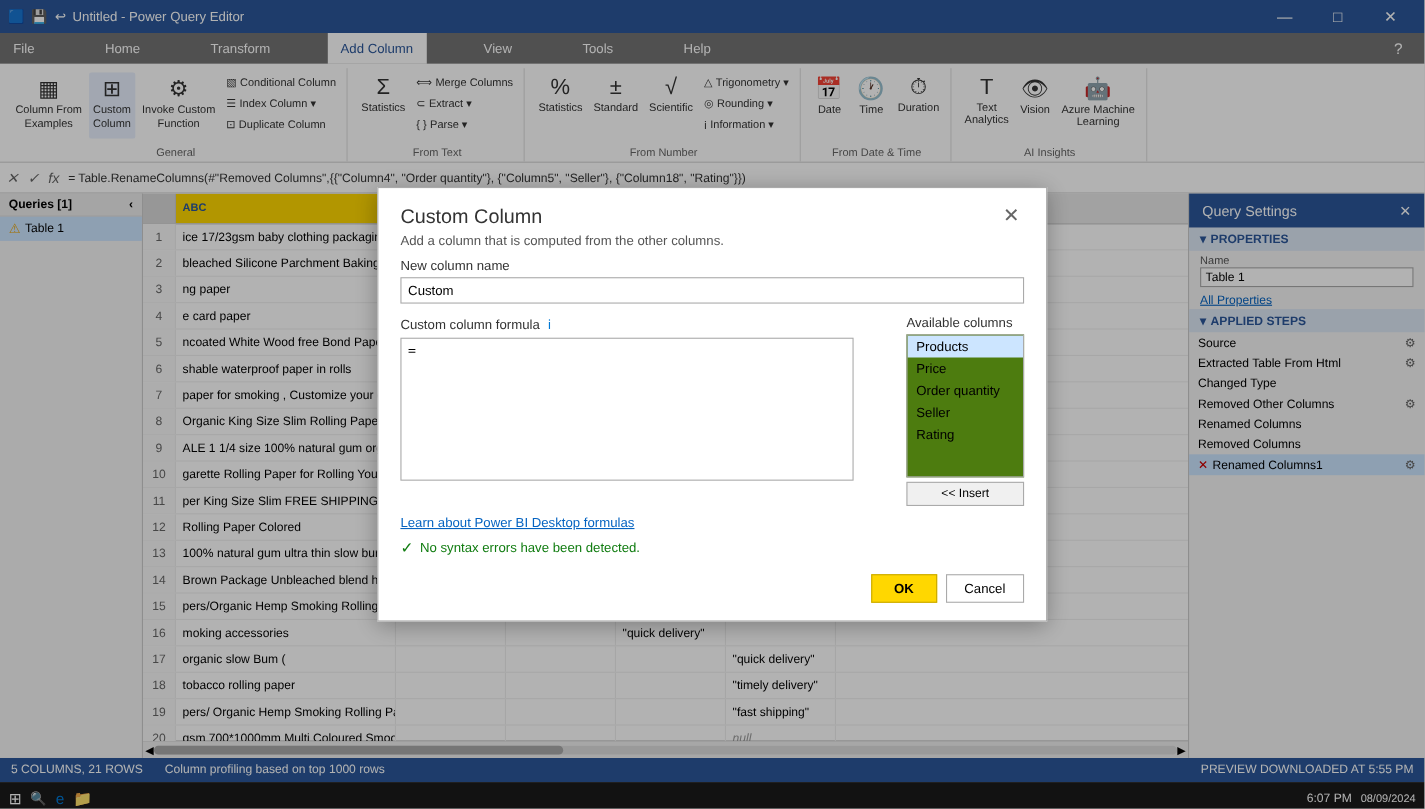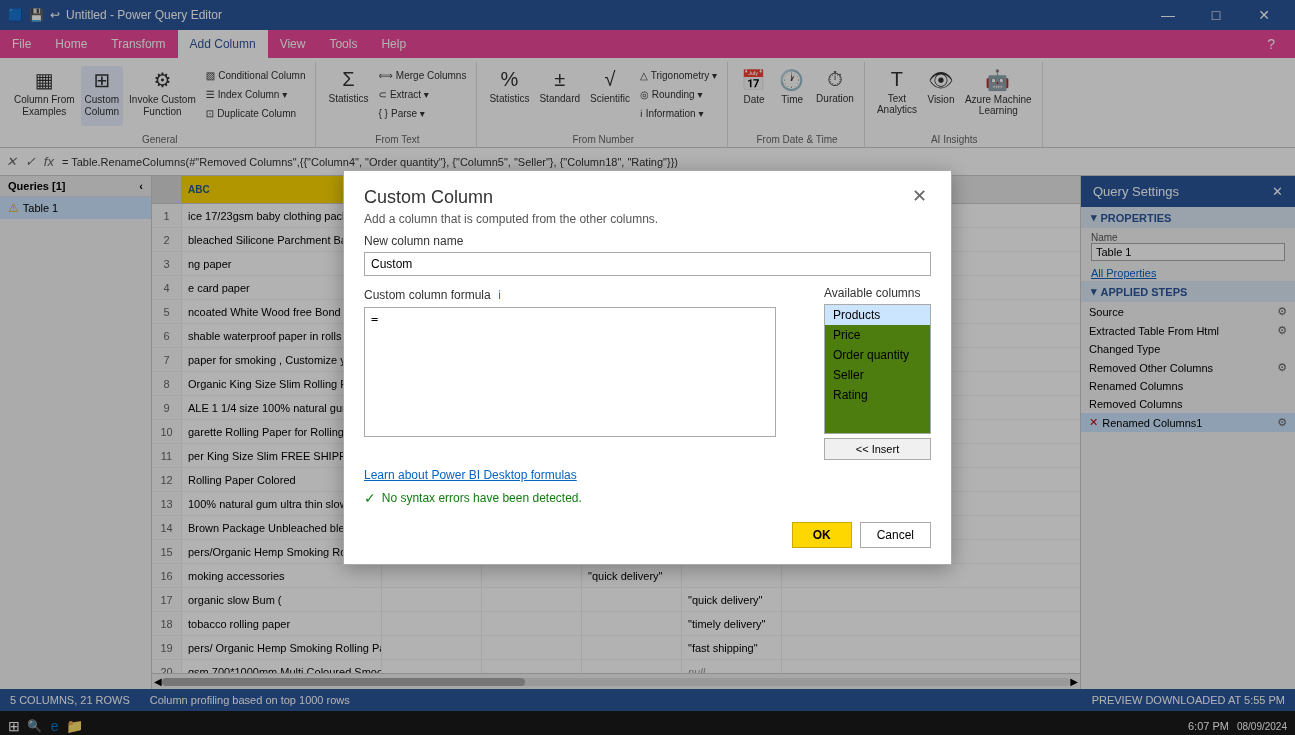--- a/index.html
+++ b/index.html
@@ -14,24 +14,25 @@
       align-items: center;
       padding: 0 8px;
       justify-content: space-between;
     }
     .title-bar-left { display: flex; align-items: center; gap: 6px; font-size: 12px; }
     .title-bar-controls { display: flex; gap: 2px; }
     .title-bar-controls span { width: 46px; height: 30px; display: flex; align-items: center; justify-content: center; font-size: 14px; cursor: pointer; color: white; }
 
     
     .menu-bar {
-      background: #ec4899;
+      background: #737373;
       height: 28px;
       display: flex;
       align-items: stretch;
+      gap: 40px;
     }
     .menu-item {
       color: white;
       padding: 0 12px;
       display: flex;
       align-items: center;
       cursor: pointer;
       font-size: 12px;
     }
     .menu-item.active { background: white; color: #2b579a; }
@@ -105,21 +106,21 @@
     .formula-bar-fx { color: #666; font-style: italic; font-size: 13px; margin-right: 2px; }
 
     
     .main-layout {
       display: flex;
       height: calc(735px - 30px - 28px - 90px - 28px - 22px - 24px);
     }
 
     
     .queries-panel {
-      width: 152px;
+      width: 130px;
       background: #f5f5f5;
       border-right: 1px solid #ccc;
       display: flex;
       flex-direction: column;
     }
     .queries-header {
       display: flex;
       align-items: center;
       justify-content: space-between;
       padding: 4px 8px;

